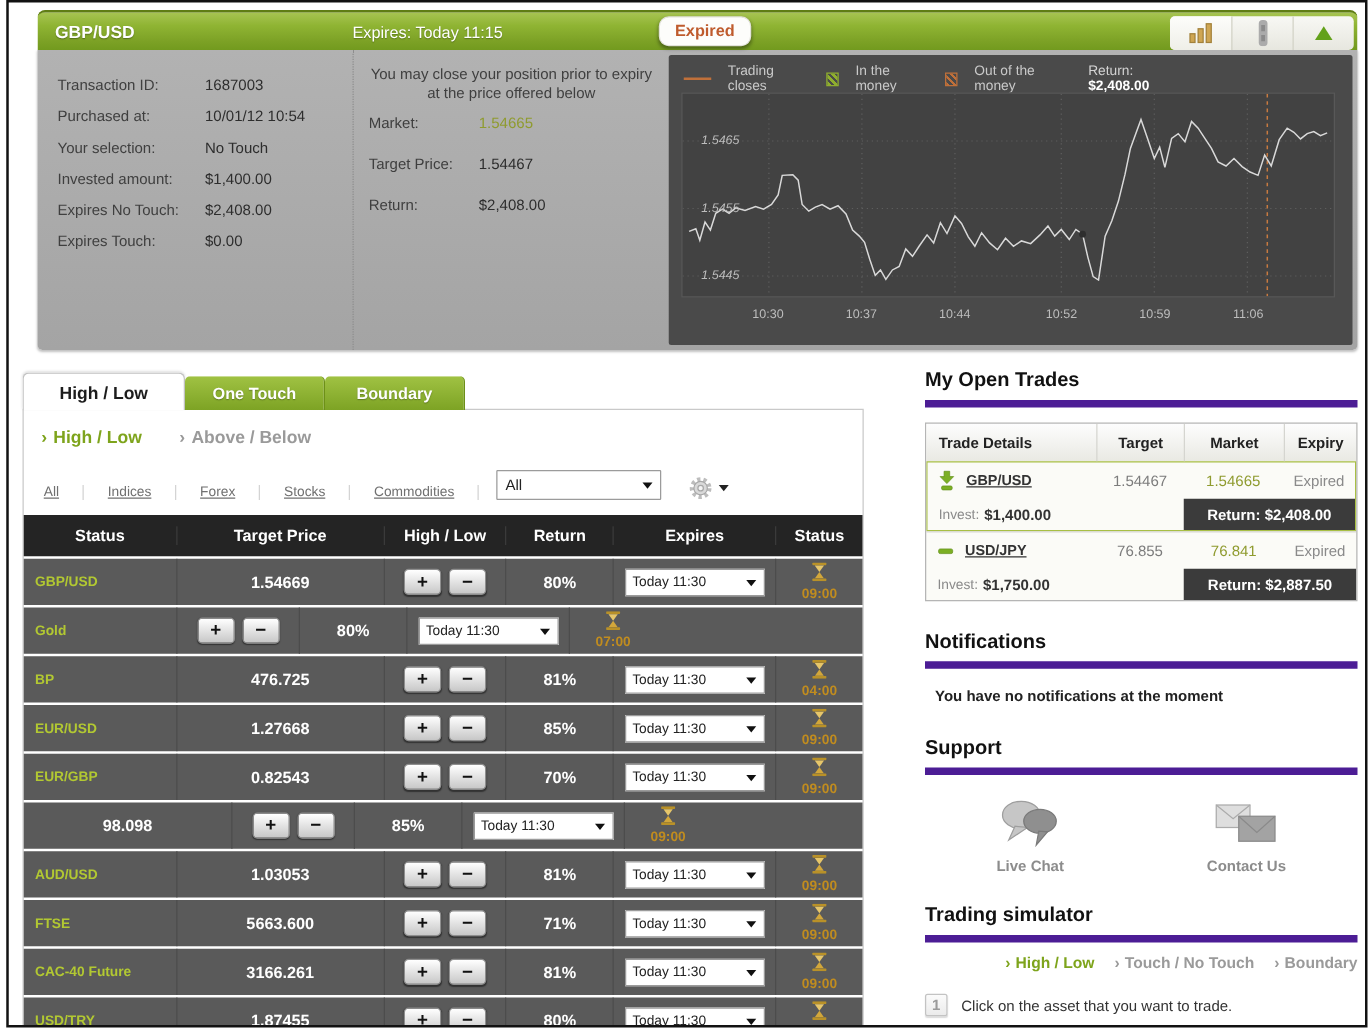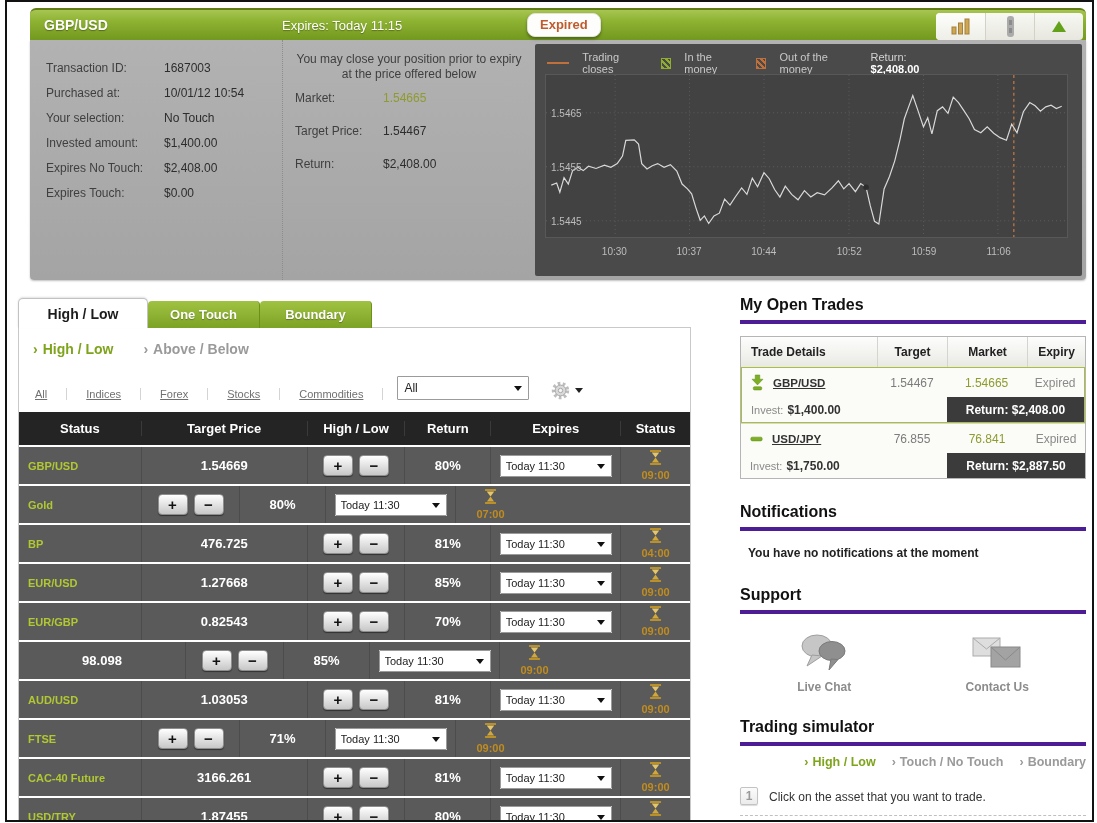--- a/index.html
+++ b/index.html
@@ -39,21 +39,21 @@
   .chart { flex:1; margin:4px 4px 4px 0; background:#4a4a4a; border-radius:2px; position:relative; }
   .legend { position:absolute; left:12px; right:10px; top:7px; display:flex; align-items:center; gap:13px; color:#c9c9c9; font-size:11px; }
   .sw-line { width:24px; height:2px; background:#c0703a; }
   .sw-sq { width:11px; height:11px; border:1px solid; }
   .sw-green { border-color:#8fae2e; background:repeating-linear-gradient(45deg,#8fae2e 0 2px,#4a4a4a 2px 4px); }
   .sw-orange { border-color:#c0703a; background:repeating-linear-gradient(45deg,#c0703a 0 2px,#4a4a4a 2px 4px); }
   .legend .ret { margin-left:auto; margin-right:120px; color:#d3d3d3; }
   .legend .ret b { color:#fff; }
   .plot { position:absolute; left:10px; right:14px; top:30px; bottom:38px; background:#424242; border:1px solid #585858; }
   .plot svg { position:absolute; inset:0; width:100%; height:100%; }
-  .y-tick { position:absolute; left:5px; transform:translateY(-50%); color:#bdbdbd; font-size:10px; }
+  .y-tick { position:absolute; left:15px; transform:translateY(-50%); color:#bdbdbd; font-size:10px;font-style:italic; }
   .x-labels { position:absolute; left:10px; right:14px; bottom:16px; height:14px; }
   .x-tick { position:absolute; transform:translateX(-50%); color:#bdbdbd; font-size:10px; }
 
   
   .tp { position:absolute; left:11px; top:296px; width:673px; }
   .tabs { display:flex; align-items:flex-end; height:30px; position:relative; z-index:2; }
   .tab { height:27px; width:112px; display:flex; align-items:center; justify-content:center; color:#fff; font-weight:bold; font-size:13px;
          background:linear-gradient(180deg,#a0c243,#7da324); border-radius:4px 4px 0 0; border-right:1px solid #6d9018; cursor:pointer; text-shadow:0 1px 1px rgba(0,0,0,.3); }
   .tab.active { height:30px; width:130px; background:#fff; color:#1c1c1c; border:1px solid #c2c2c2; border-bottom:none; border-radius:5px 5px 0 0;
                 font-size:14px; text-shadow:none; box-shadow:0 -1px 2px rgba(0,0,0,.12); }
@@ -85,21 +85,21 @@
   .trow .col-a { justify-content:flex-start; padding-left:9px; color:#b2c832; font-weight:bold; font-size:11px; cursor:pointer; }
   .trow .col-t, .trow .col-r { color:#fff; font-weight:bold; }
   .pb { width:30px; height:21px; margin:0 3px; border:1px solid #8e8e8e; border-radius:4px; font-weight:bold; font-size:15px; line-height:1;
         background:linear-gradient(180deg,#ffffff,#c7c7c7); color:#111; cursor:pointer; box-shadow:0 1px 1px rgba(0,0,0,.45); font-family:inherit; }
   .exp-sel select { width:112px; height:22px; font-size:11px; padding-left:5px; color:#222; }
   .trow .col-s { gap:4px; color:#c08c1f; font-weight:bold; font-size:11px;flex-direction:column; }
   .hg { width:13px; height:15px; }
 
   
   .sb { position:absolute; left:733px; top:294px; width:346px; font-size:12px; }
-  .s-title { font-size:16px; font-weight:bold; color:#111; padding-bottom:6px; border-bottom:4px solid #4c1d95; }
+  .s-title { font-size:16px; font-weight:bold; color:#111; padding-bottom:6px; border-bottom:6px solid #4c1d95; }
   .ot { border:1px solid #b5b5b5; border-radius:0; margin-top:12px; overflow:hidden; background:#fbfbf7; }
   .ot-head { display:flex; height:30px; align-items:center; background:linear-gradient(180deg,#fdfdfd,#e9e9e3); font-weight:bold; color:#222; }
   .ot-head > div { border-left:1px solid #d5d5d0; height:100%; display:flex; align-items:center; justify-content:center; }
   .ot-head > div:first-child { border-left:none; justify-content:flex-start; padding-left:10px; }
   .oc-d { width:136px; } .oc-t { width:70px; } .oc-m { width:80px; } .oc-e { width:58px; }
   .ot-row { border-top:1px solid #d8d8d3; }
   .ot-row.first { border:1px solid #a8bf44; }
   .ot-l1 { display:flex; align-items:center; height:29px; }
   .ot-l1 > div { display:flex; align-items:center; justify-content:center; }
   .ot-l1 .oc-d { justify-content:flex-start; padding-left:8px; gap:8px; }
@@ -386,20 +386,21 @@
             </div>
           <div class="col-s">
               <svg class="hg" viewBox="0 0 14 16">
                 <use href="#hg-sym"></use>
               </svg>
               <span>09:00</span>
             </div>
         </div>
         <div class="trow">
           <div class="col-a">FTSE</div>
+          <div class="col-t">5663.600</div>
           <div class="col-h">
               <button class="pb">+</button>
               <button class="pb">−</button>
             </div>
           <div class="col-r">71%</div>
           <div class="col-e">
               <span class="selwrap exp-sel"><select><option>Today 11:30</option></select><i class="selarr"></i></span>
             </div>
           <div class="col-s">
               <svg class="hg" viewBox="0 0 14 16">

